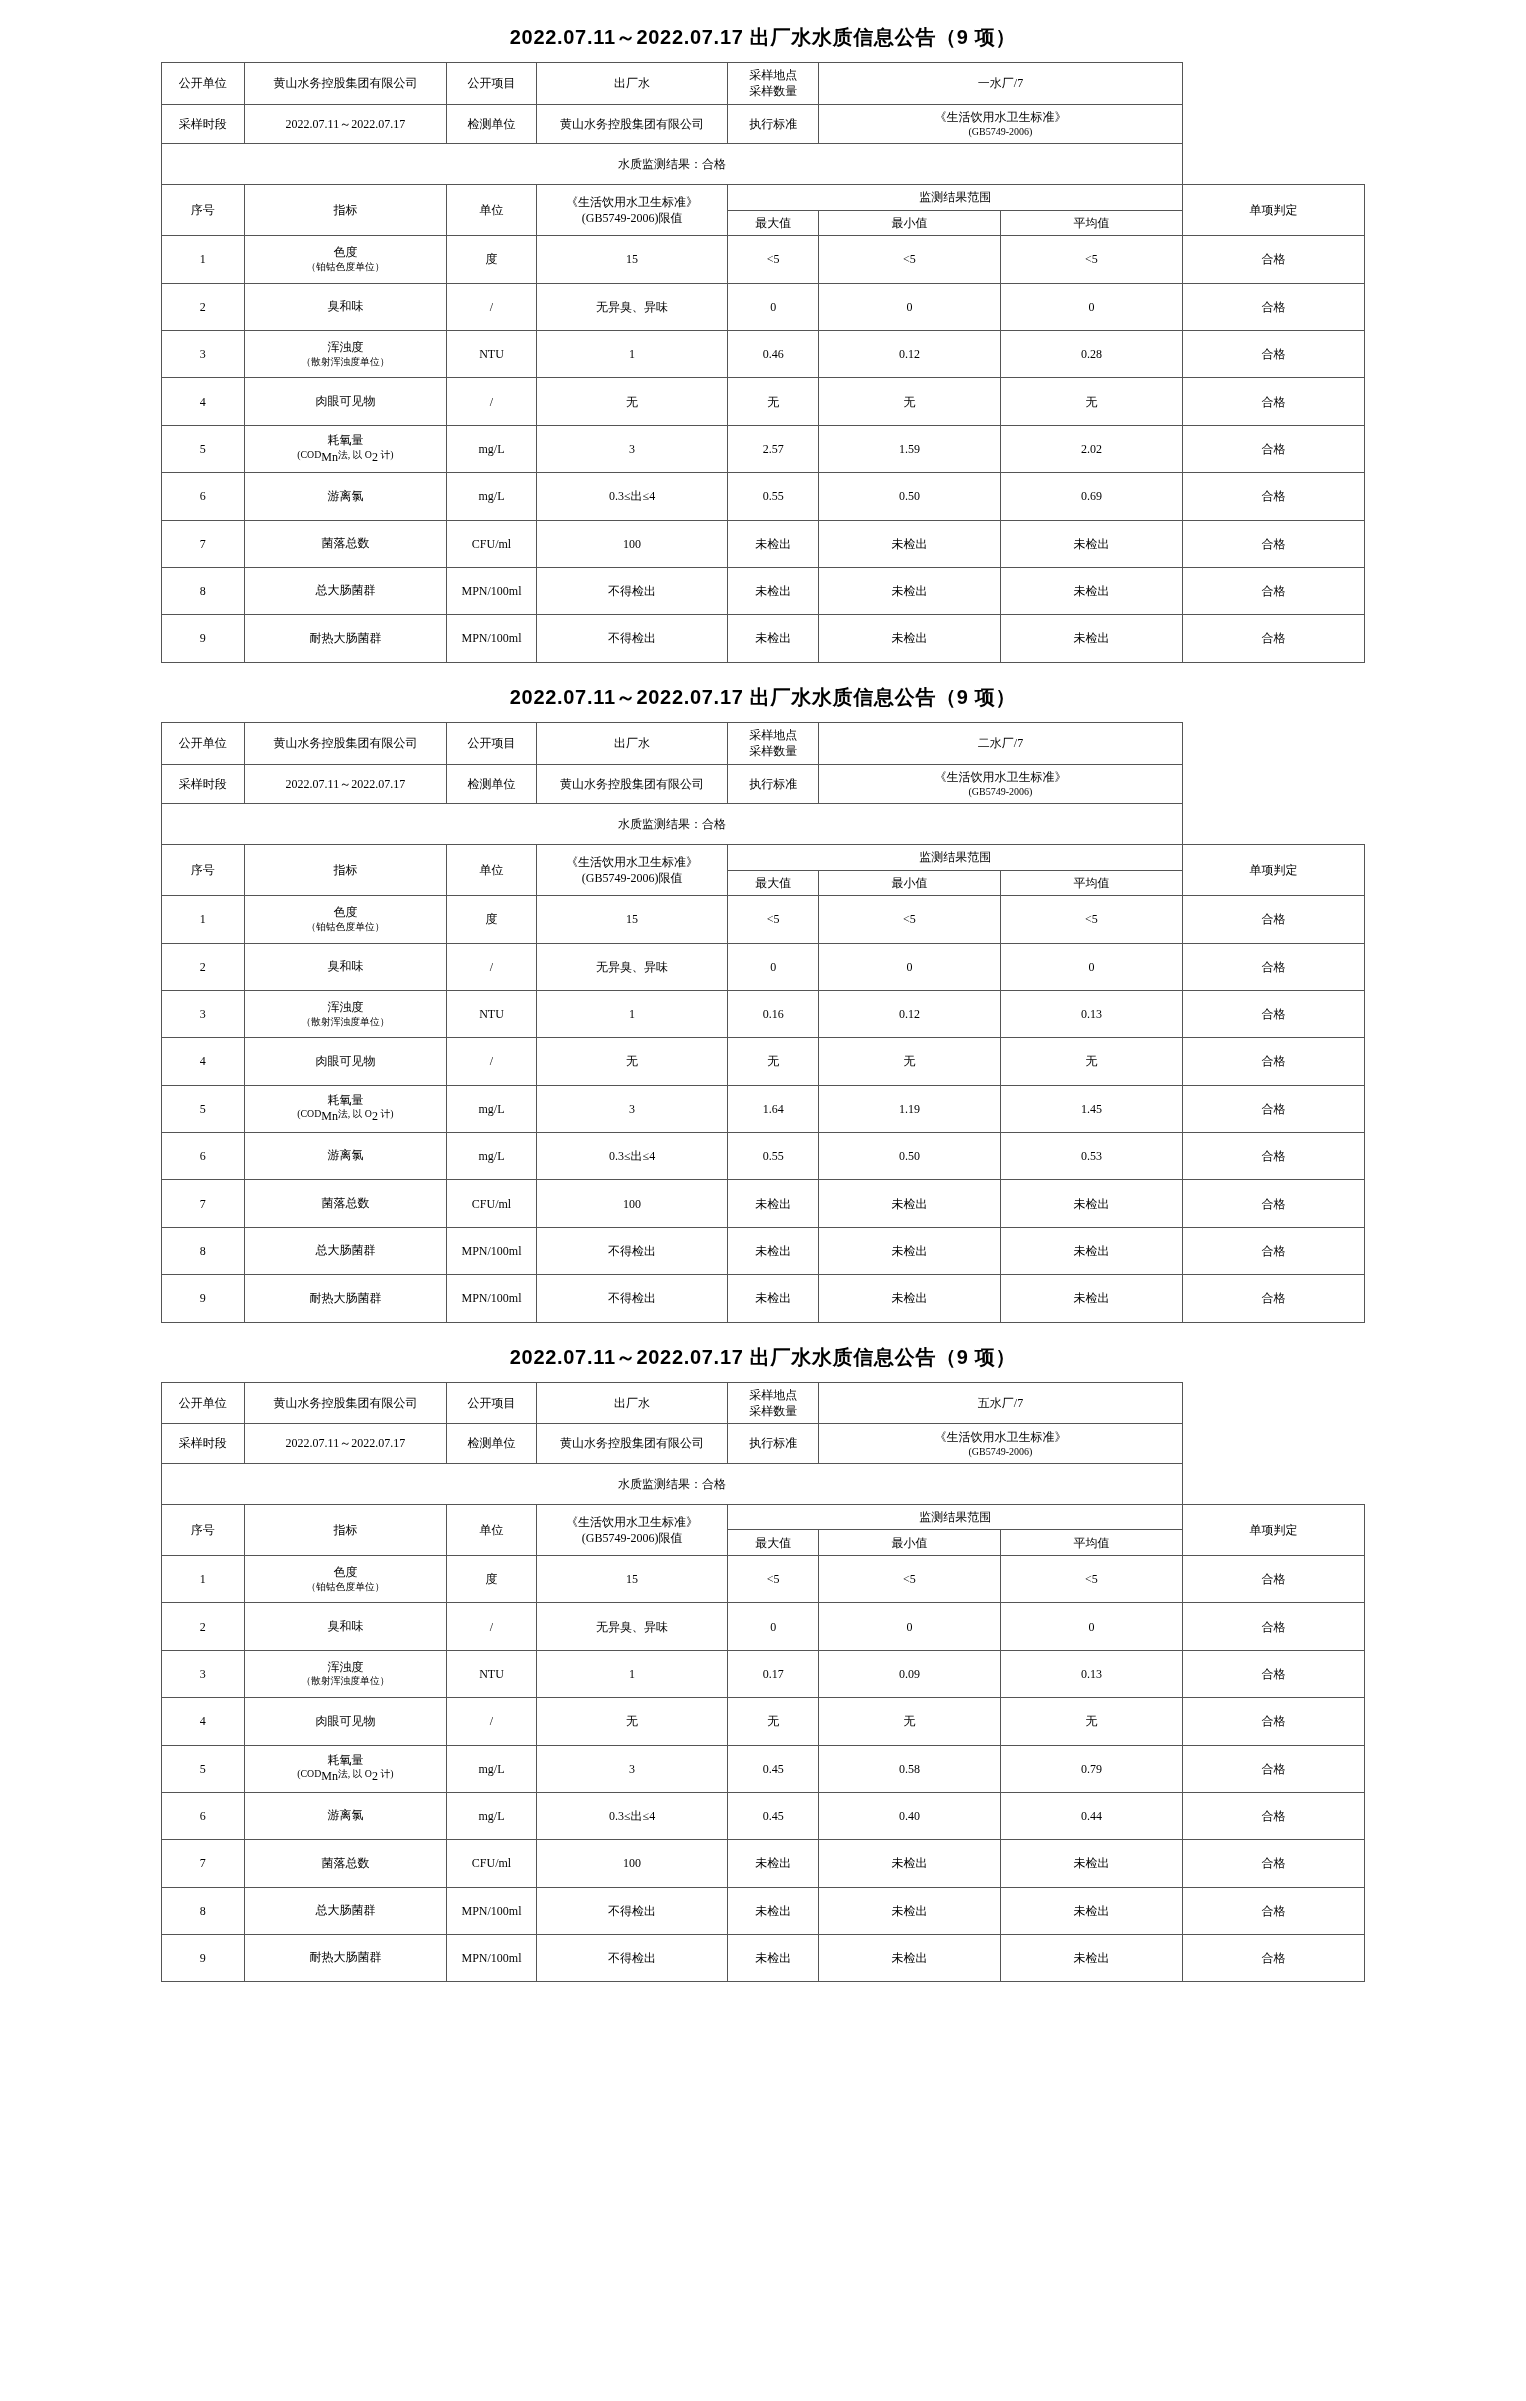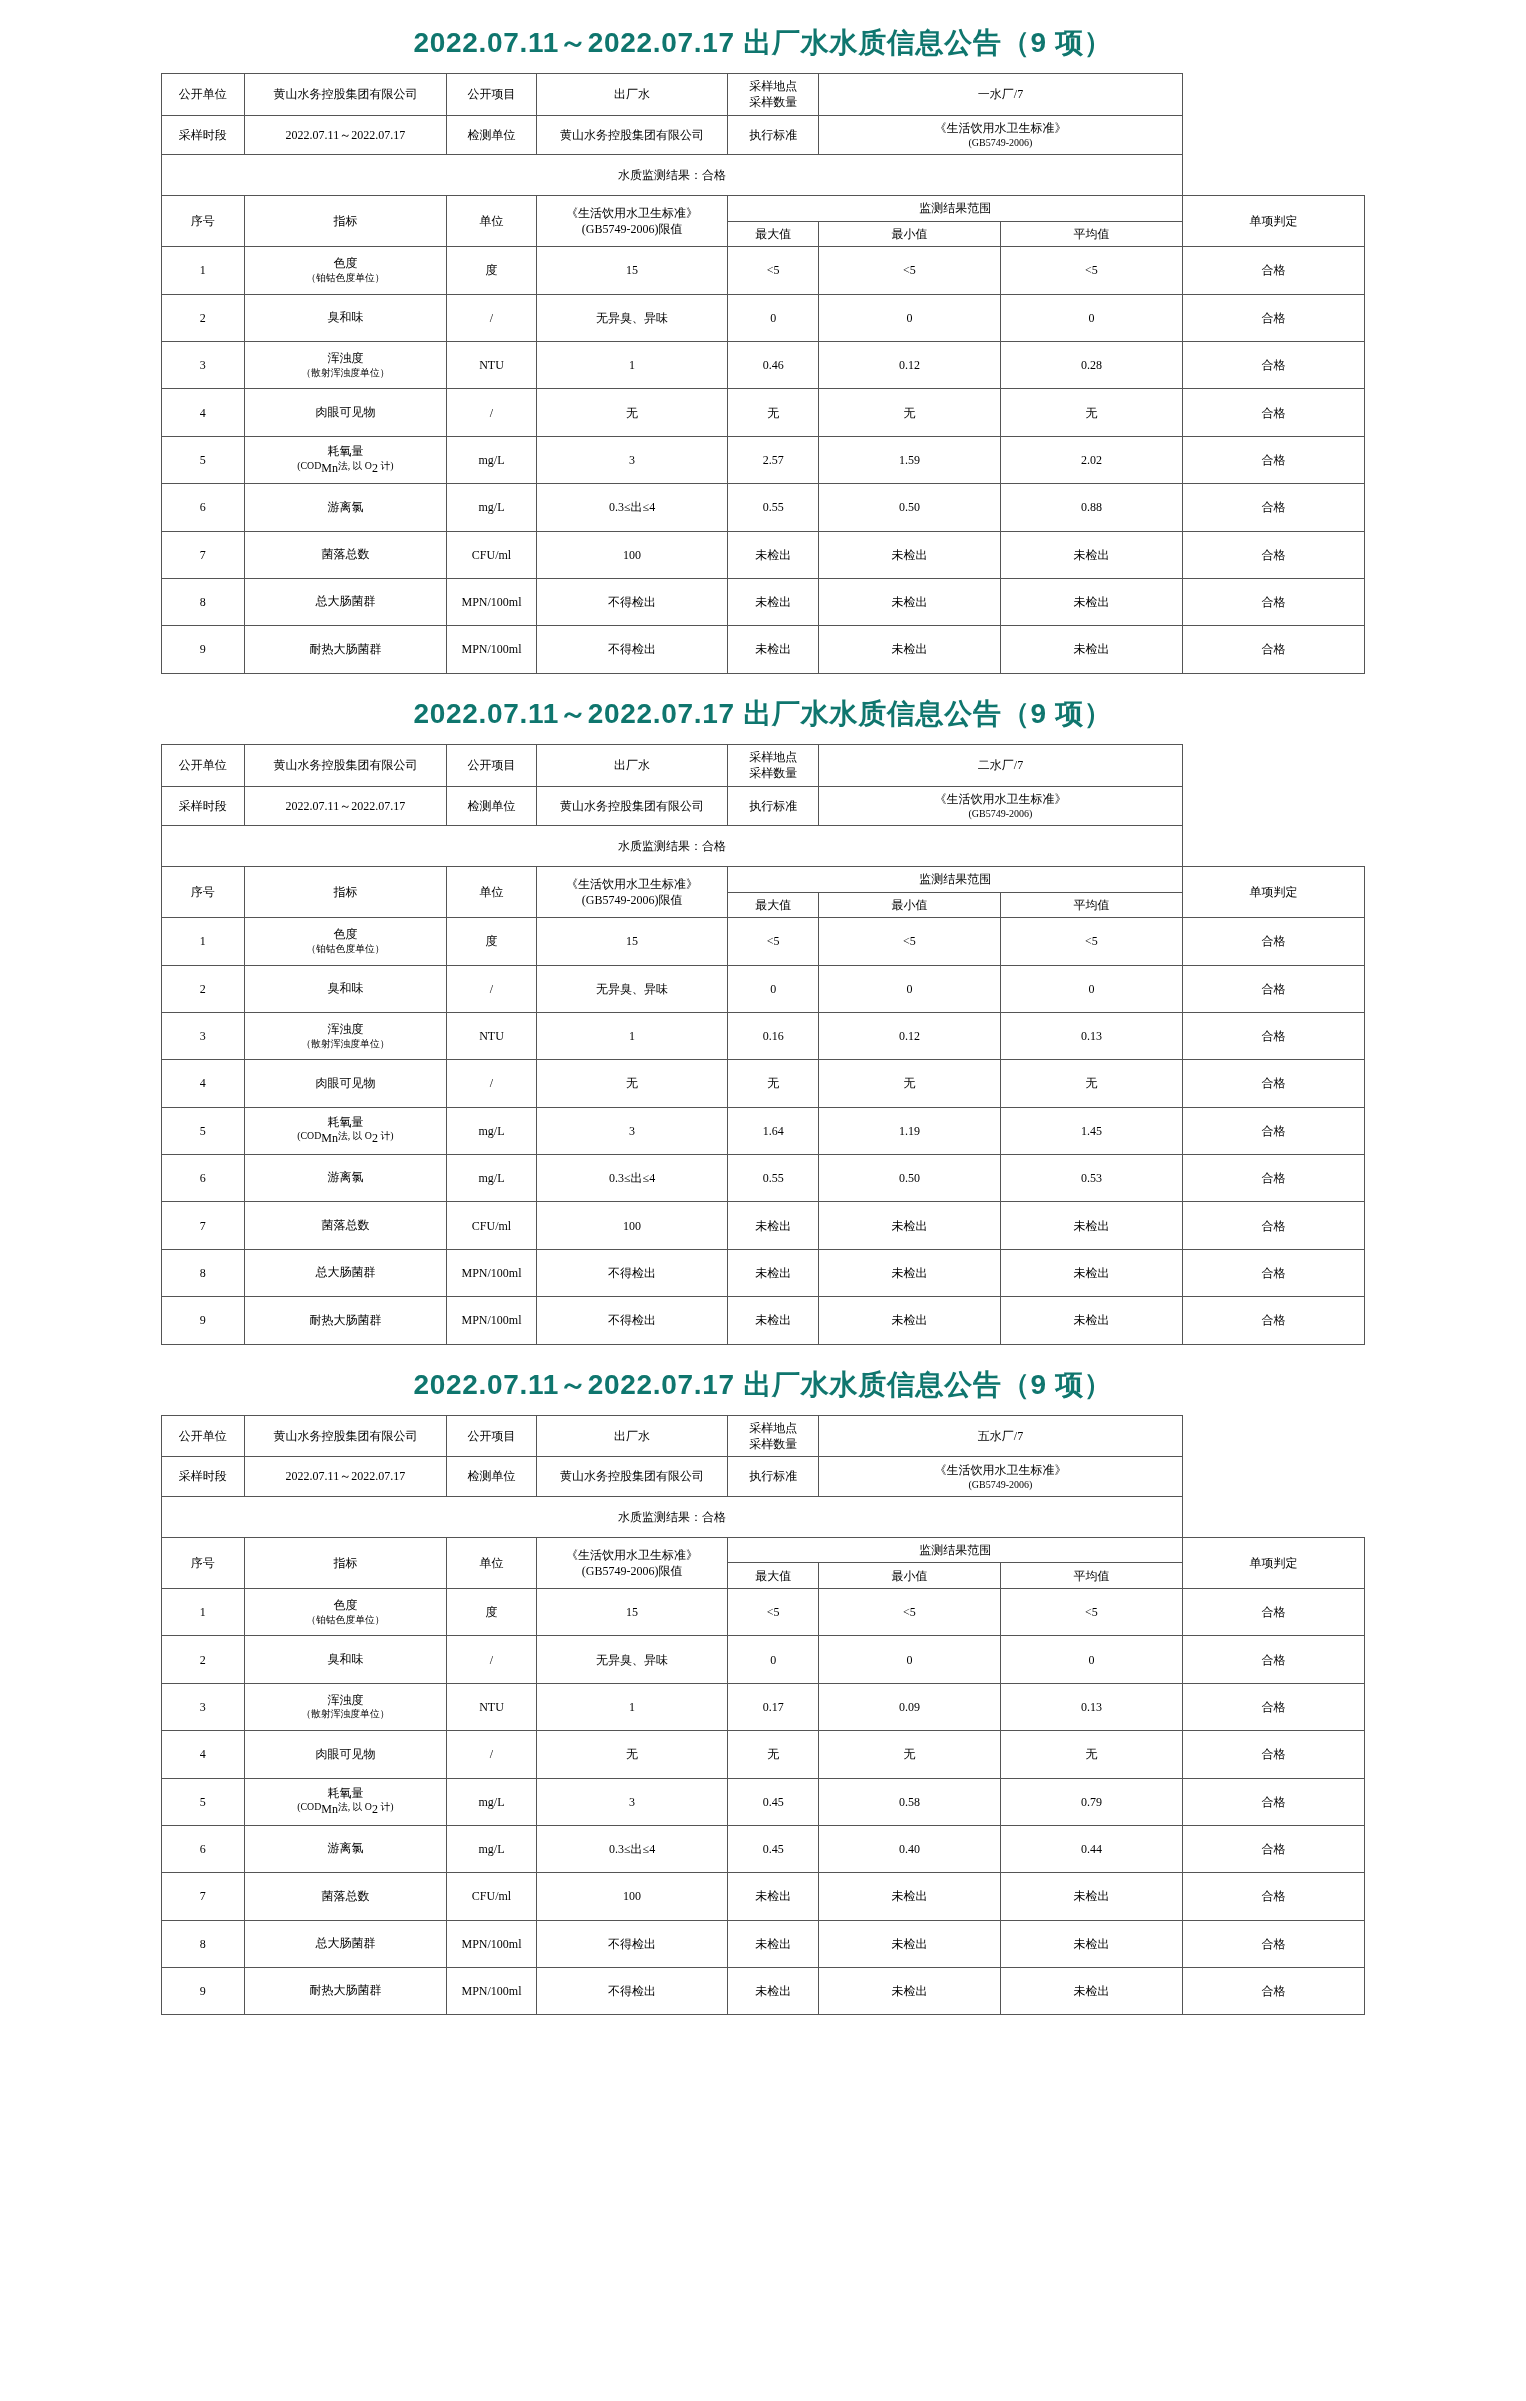--- a/index.html
+++ b/index.html
@@ -19,24 +19,24 @@
     box-sizing: border-box;
   }
   .report {
     width: 1204px;
     margin: 0 auto 21px auto;
   }
   .report-title {
     text-align: center;
     font-family: "Liberation Sans", "DejaVu Sans", sans-serif;
     font-weight: bold;
-    font-size: 28px;
+    font-size: 20px;
     letter-spacing: 0.7px;
     margin: 9.8px 0 11.2px 0;
-    color: #0f766e;
+    color: #000000;
   }
   table.main {
     border-collapse: collapse;
     width: 100%;
     table-layout: fixed;
   }
   table.main td, table.main th {
     border: 0.7px solid #555;
     font-size: 12px;
     text-align: center;
@@ -209,21 +209,21 @@
               <td>6</td>
               <td class="ind-col">
                 <div class="indname">
                   <div>游离氯</div>
                 </div>
               </td>
               <td>mg/L</td>
               <td>0.3≤出≤4</td>
               <td>0.55</td>
               <td>0.50</td>
-              <td>0.88</td>
+              <td>0.69</td>
               <td>合格</td>
             </tr>
             <tr class="result-row">
               <td>7</td>
               <td class="ind-col">
                 <div class="indname">
                   <div>菌落总数</div>
                 </div>
               </td>
               <td>CFU/ml</td>

